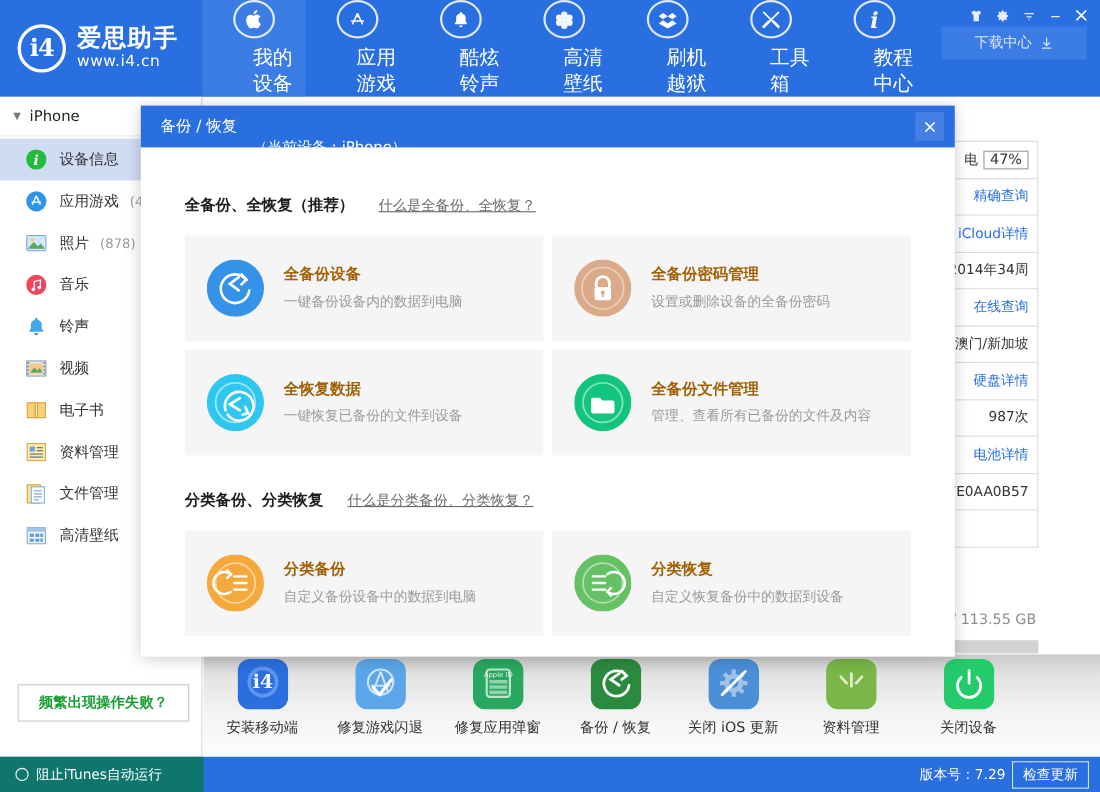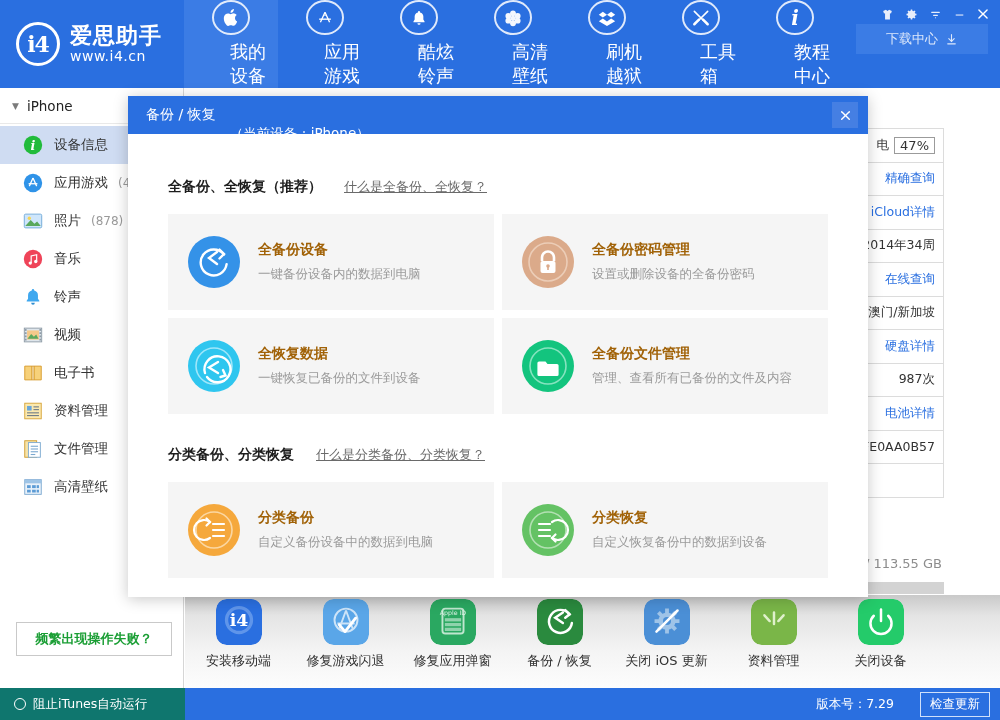--- a/index.html
+++ b/index.html
@@ -144,21 +144,21 @@
   .sb-itunes {
     width: 185px; height: 32px; background: #0f766e; color: #fff;
     font-size: 12.5px; display: flex; align-items: center; gap: 7px;
     padding-left: 14px; cursor: pointer;
   }
   .radio-o {
     width: 12px; height: 12px; border: 1.5px solid #fff; border-radius: 50%;
     flex: none;
   }
   .sb-right {
-    margin-left: auto; display: flex; align-items: center; gap: 26px;
+    margin-left: auto; display: flex; align-items: center; gap: 6px;
     padding-right: 10px;
     justify-content: center;
   }
   .sb-version { color: #fff; font-size: 12.5px; }
   .sb-check {
     border: 1px solid #cfe0fb; color: #fff; font-size: 12.5px;
     padding: 3px 9px; cursor: pointer;
   }
 
   

